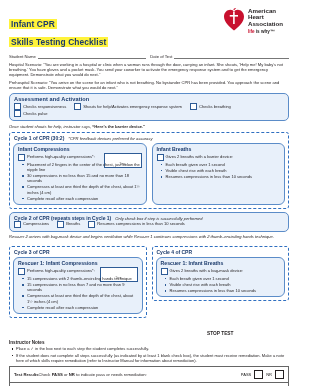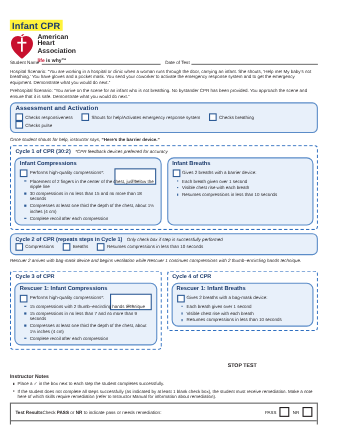--- a/index.html
+++ b/index.html
@@ -6,21 +6,21 @@
   body{
     width:298px;height:386px;
     background:#ffffff;
     font-family:"Liberation Sans", sans-serif;
     color:#111;
     overflow:hidden;
   }
   .page{position:relative;width:298px;height:386px;box-sizing:border-box;padding:8px 9px 0 9px;}
 
   
-  .header{display:flex;align-items:flex-start;justify-content:space-between;height:42px;flex-direction:column;}
+  .header{display:flex;align-items:flex-start;justify-content:space-between;height:42px;}
   .title-wrap{padding-top:5px;}
   .title-line{
     display:inline-block;
     background:#fff33a;
     color:#1b3a6b;
     font-weight:bold;
     font-size:8.4px;
     line-height:10px;
     letter-spacing:.1px;
     padding:0 2px;
@@ -128,20 +128,21 @@
   .bigbox{width:7px;height:7px;border:.8px solid #231f20;background:#fff;display:inline-block;}
 </style>
 </head>
 <body>
 
 <div class="page">
 
   <div class="header">
     <div class="title-wrap">
       <div class="title-line">Infant CPR</div><br>
+      <div class="title-line">Skills Testing Checklist</div>
     </div>
     <div class="aha">
       <svg class="aha-heart" viewBox="0 0 44 46">
         <path d="M22 45C14 38 2 29 2 17.5 2 9 8 3.5 14.5 3.5c3.9 0 6.2 1.8 7.5 3.6 1.3-1.8 3.6-3.6 7.5-3.6C36 3.5 42 9 42 17.5 42 29 30 38 22 45z" fill="#c8102e"></path>
         <path d="M21 4c1.5-2.3 3-2.8 4.6-4-2.4.3-4 1.3-5.1 2.6.2.5.3.9.5 1.4z" fill="#c8102e"></path>
         <rect x="20.2" y="7" width="3.2" height="25" fill="#ffffff"></rect>
         <rect x="13.5" y="14" width="16.5" height="3.2" fill="#ffffff"></rect>
         <path d="M21.8 2.5c1.1-2 3.4-2.5 4.6-2.5-1.8 1.2-2.6 2.6-2.9 4.4-.6-.8-1.1-1.4-1.7-1.9z" fill="#c8102e"></path>
       </svg>
       <div>

